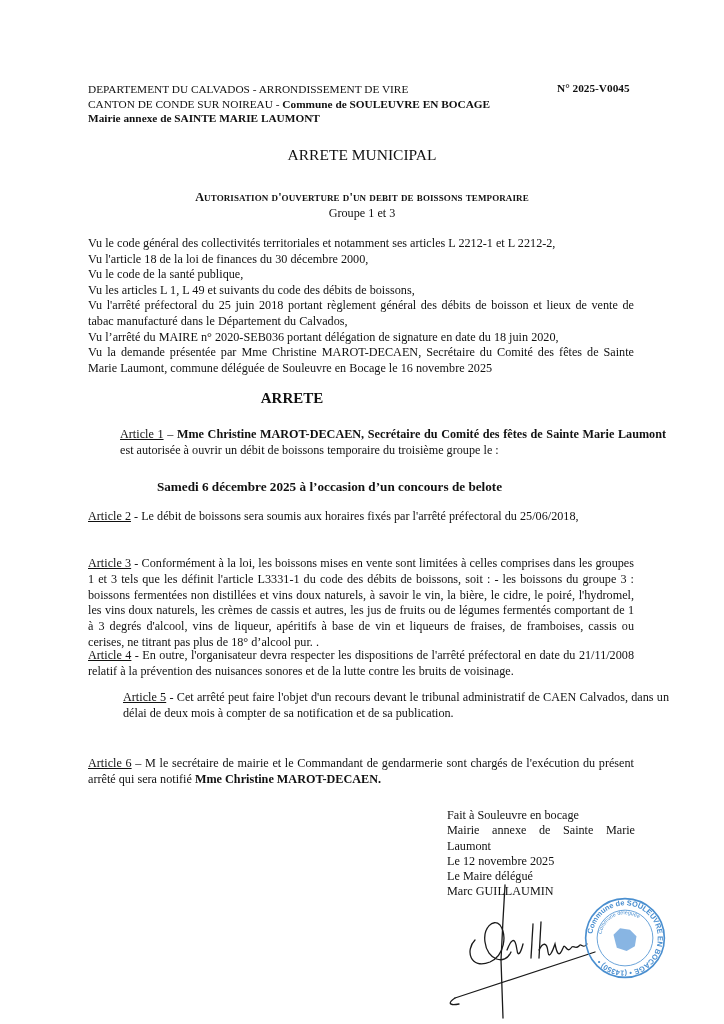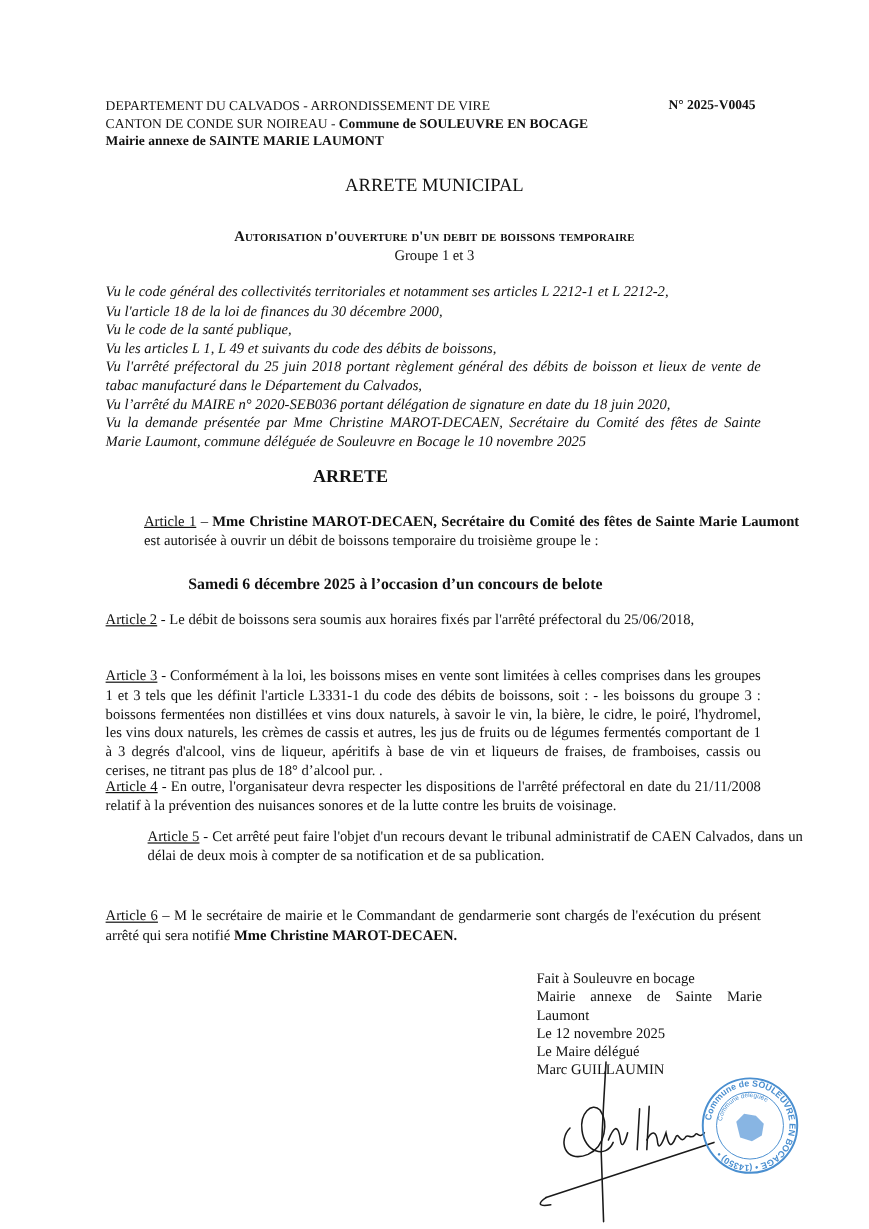--- a/index.html
+++ b/index.html
@@ -7,21 +7,21 @@
          font-family: "Liberation Serif", "DejaVu Serif", serif; color: #111; }
   .page { position: absolute; left: 0; top: 0; width: 724px; height: 1024px; }
   .hdr { position: absolute; left: 88px; top: 82px; font-size: 11.3px; line-height: 14.5px; }
   .hdr .line { white-space: nowrap; }
   .b { font-weight: bold; }
   .num { position: absolute; left: 557px; top: 82px; font-size: 11.3px; font-weight: bold; }
   .title { position: absolute; left: 0; width: 724px; text-align: center; top: 146px; font-size: 15.5px; }
   .subtitle { position: absolute; left: 0; width: 724px; text-align: center; top: 190px; font-size: 12.2px; font-weight: bold; font-variant: small-caps; letter-spacing: 0.1px; }
   .group { position: absolute; left: 0; width: 724px; text-align: center; top: 206px; font-size: 12.2px; }
   .vus { position: absolute; left: 88px; top: 236px; width: 546px; font-size: 12.2px; line-height: 15.6px; text-align: justify; }
-  .vus div { margin: 0; font-style: italic; }
+  .vus div { margin: 0; }
   .arrete { position: absolute; left: 0; width: 584px; text-align: center; top: 390px; font-size: 15px; font-weight: bold; }
   .art { position: absolute; left: 88px; width: 546px; font-size: 12.2px; line-height: 15.8px; text-align: justify; }
   .u { text-decoration: underline; }
   .event { position: absolute; left: 0; width: 659px; text-align: center; top: 479px; font-size: 13.2px; font-weight: bold; }
   .sig { position: absolute; left: 447px; top: 808px; width: 188px; font-size: 12.2px; line-height: 15.3px; }
   .sig .just { text-align: justify; text-align-last: justify; }
   .sigdraw { position: absolute; left: 445px; top: 880px; }
   .stamp { position: absolute; left: 584px; top: 897px; width: 82px; height: 82px; }
 </style>
 </head>
@@ -40,21 +40,21 @@
   <div class="subtitle">Autorisation d'ouverture d'un debit de boissons temporaire</div>
   <div class="group">Groupe 1 et 3</div>
 
   <div class="vus">
     <div>Vu le code général des collectivités territoriales et notamment ses articles L 2212-1 et L 2212-2,</div>
     <div>Vu l'article 18 de la loi de finances du 30 décembre 2000,</div>
     <div>Vu le code de la santé publique,</div>
     <div>Vu les articles L 1, L 49 et suivants du code des débits de boissons,</div>
     <div>Vu l'arrêté préfectoral du 25 juin 2018 portant règlement général des débits de boisson et lieux de vente de tabac manufacturé dans le Département du Calvados,</div>
     <div>Vu l’arrêté du MAIRE n° 2020-SEB036 portant délégation de signature en date du 18 juin 2020,</div>
-    <div>Vu la demande présentée par Mme Christine MAROT-DECAEN, Secrétaire du Comité des fêtes de Sainte Marie Laumont, commune déléguée de Souleuvre en Bocage  le 10 novembre 2025</div>
+    <div>Vu la demande présentée par Mme Christine MAROT-DECAEN, Secrétaire du Comité des fêtes de Sainte Marie Laumont, commune déléguée de Souleuvre en Bocage  le 16 novembre 2025</div>
   </div>
 
   <div class="arrete">ARRETE</div>
 
   <div class="art" style="top:427px;margin-left:32px;">
     <span class="u">Article 1</span><span> – </span><span class="b">Mme Christine MAROT-DECAEN, Secrétaire du Comité des fêtes de Sainte Marie Laumont</span><span> est autorisée à ouvrir un débit de boissons temporaire du troisième groupe le :</span>
   </div>
 
   <div class="event">Samedi 6 décembre 2025 à l’occasion d’un concours de belote</div>
 

